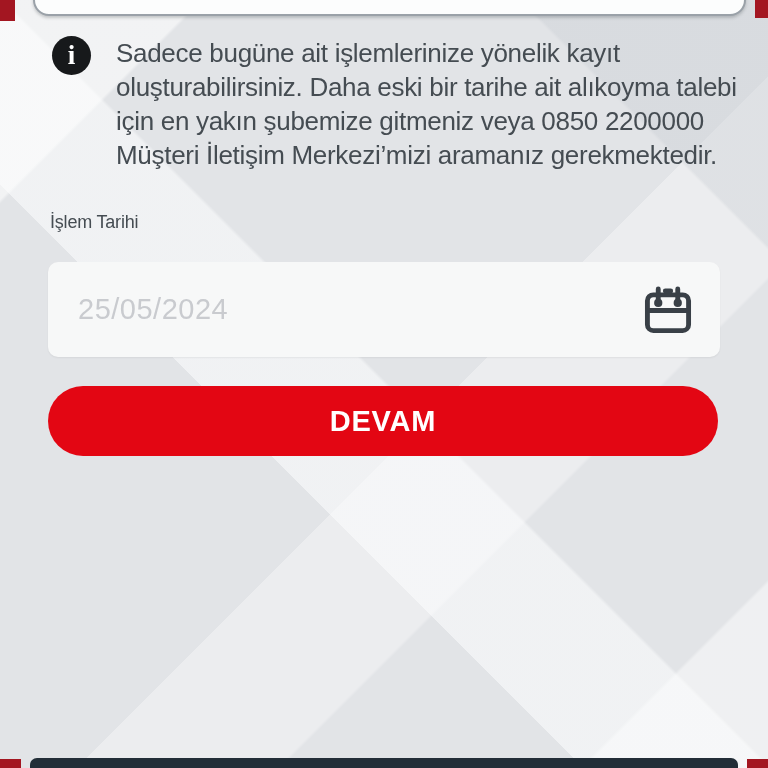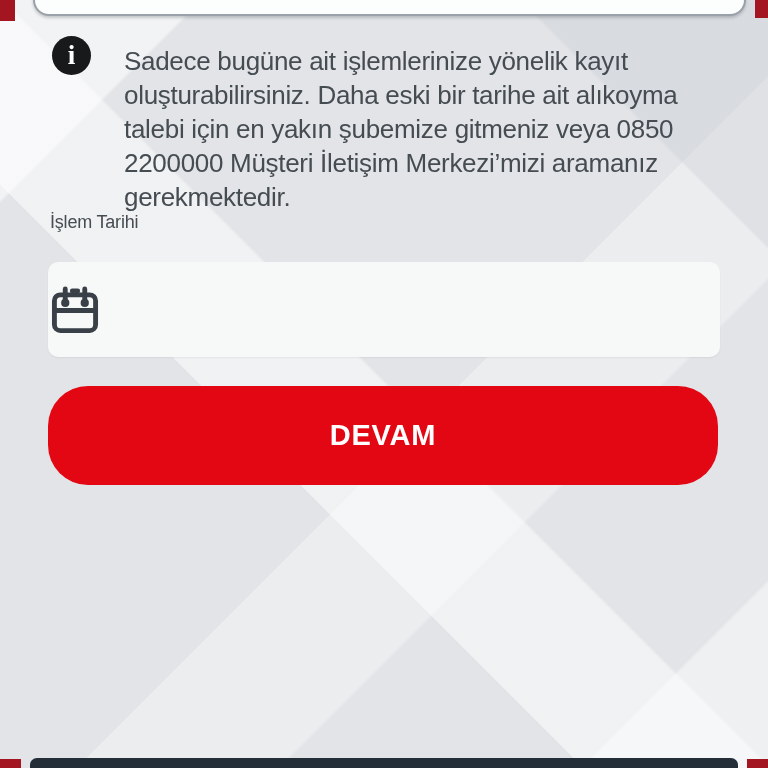--- a/index.html
+++ b/index.html
@@ -26,21 +26,21 @@
   }
   .info-row{position:absolute;left:52px;top:32px;width:690px;display:flex;gap:21px;align-items:flex-start;}
   .info-icon{
     flex:0 0 39px;width:39px;height:39px;border-radius:50%;
     background:var(--info_icon_bg,#17191b);color:#fff;
     display:flex;align-items:center;justify-content:center;
     font-weight:bold;font-size:27px;margin-top:4px;
     font-family:"Liberation Serif", serif;
   }
   .info-text{
-    margin:12px;width:632px;font-size:26px;line-height:34px;letter-spacing:-0.3px;
+    margin:4px;width:632px;font-size:26px;line-height:34px;letter-spacing:-0.3px;
     color:var(--text_dark,#454c52);font-weight:500;
   }
   .date-label{
     position:absolute;left:50px;top:212px;font-size:18px;
     color:var(--text_dark,#454c52);font-weight:500;letter-spacing:-0.2px;
   }
   .date-field{
     position:absolute;left:48px;top:262px;width:672px;height:95px;
     background:var(--input_bg,#f7f8f8);border-radius:10px;
     box-shadow:0 1px 2px rgba(0,0,0,0.06);
@@ -50,21 +50,21 @@
     flex:1;min-width:0;border:none;background:transparent;outline:none;
     padding:0 0 0 30px;font-size:29px;color:#3c434a;font-family:inherit;font-weight:500;
   }
   .date-input::placeholder{color:var(--placeholder_gray,#c9cbcf);opacity:1;letter-spacing:0.5px;}
   .calendar-btn{
     margin-right:25px;width:54px;height:54px;padding:0;border:none;background:transparent;
     color:#394047;cursor:pointer;display:flex;align-items:center;justify-content:center;
   }
   .calendar-btn svg{width:52px;height:52px;display:block;}
   .continue-btn{
-    position:absolute;left:48px;top:386px;width:670px;height:99px;
+    position:absolute;left:48px;top:386px;width:670px;height:70px;
     border:none;border-radius:40px;background:var(--accent_red,#e30613);
     color:#ffffff;font-size:29px;font-weight:bold;letter-spacing:0.8px;
     font-family:inherit;cursor:pointer;
   }
   .bottom-bar{
     position:absolute;left:30px;right:30px;bottom:0;height:10px;
     background:var(--bottom_bar,#232e38);border-radius:7px 7px 0 0;
   }
 </style>
 </head>
@@ -80,20 +80,21 @@
   <div class="info-row">
     <div class="info-icon">
       <span>i</span>
     </div>
     <p class="info-text">Sadece bugüne ait işlemlerinize yönelik kayıt oluşturabilirsiniz. Daha eski bir tarihe ait alıkoyma talebi için en yakın şubemize gitmeniz veya 0850 2200000 Müşteri İletişim Merkezi’mizi aramanız gerekmektedir.</p>
   </div>
 
   <div class="date-label">İşlem Tarihi</div>
 
   <div class="date-field">
+    <input class="date-input" type="text" readonly="" placeholder="25/05/2024" style="">
     <button class="calendar-btn">
       <span style="display:flex;">
         <svg viewBox="0 0 48 48" fill="none" aria-hidden="true">
           <rect x="5" y="10" width="38" height="33" rx="5.5" stroke="currentColor" stroke-width="4.5"></rect>
           <line x1="5" y1="24.5" x2="43" y2="24.5" stroke="currentColor" stroke-width="4.5"></line>
           <line x1="15" y1="4.5" x2="15" y2="14" stroke="currentColor" stroke-width="4.5" stroke-linecap="round"></line>
           <circle cx="15" cy="17.5" r="3.8" fill="currentColor"></circle>
           <line x1="33" y1="4.5" x2="33" y2="14" stroke="currentColor" stroke-width="4.5" stroke-linecap="round"></line>
           <circle cx="33" cy="17.5" r="3.8" fill="currentColor"></circle>
           <line x1="21.5" y1="6.5" x2="26.5" y2="6.5" stroke="currentColor" stroke-width="4.5" stroke-linecap="round"></line>

